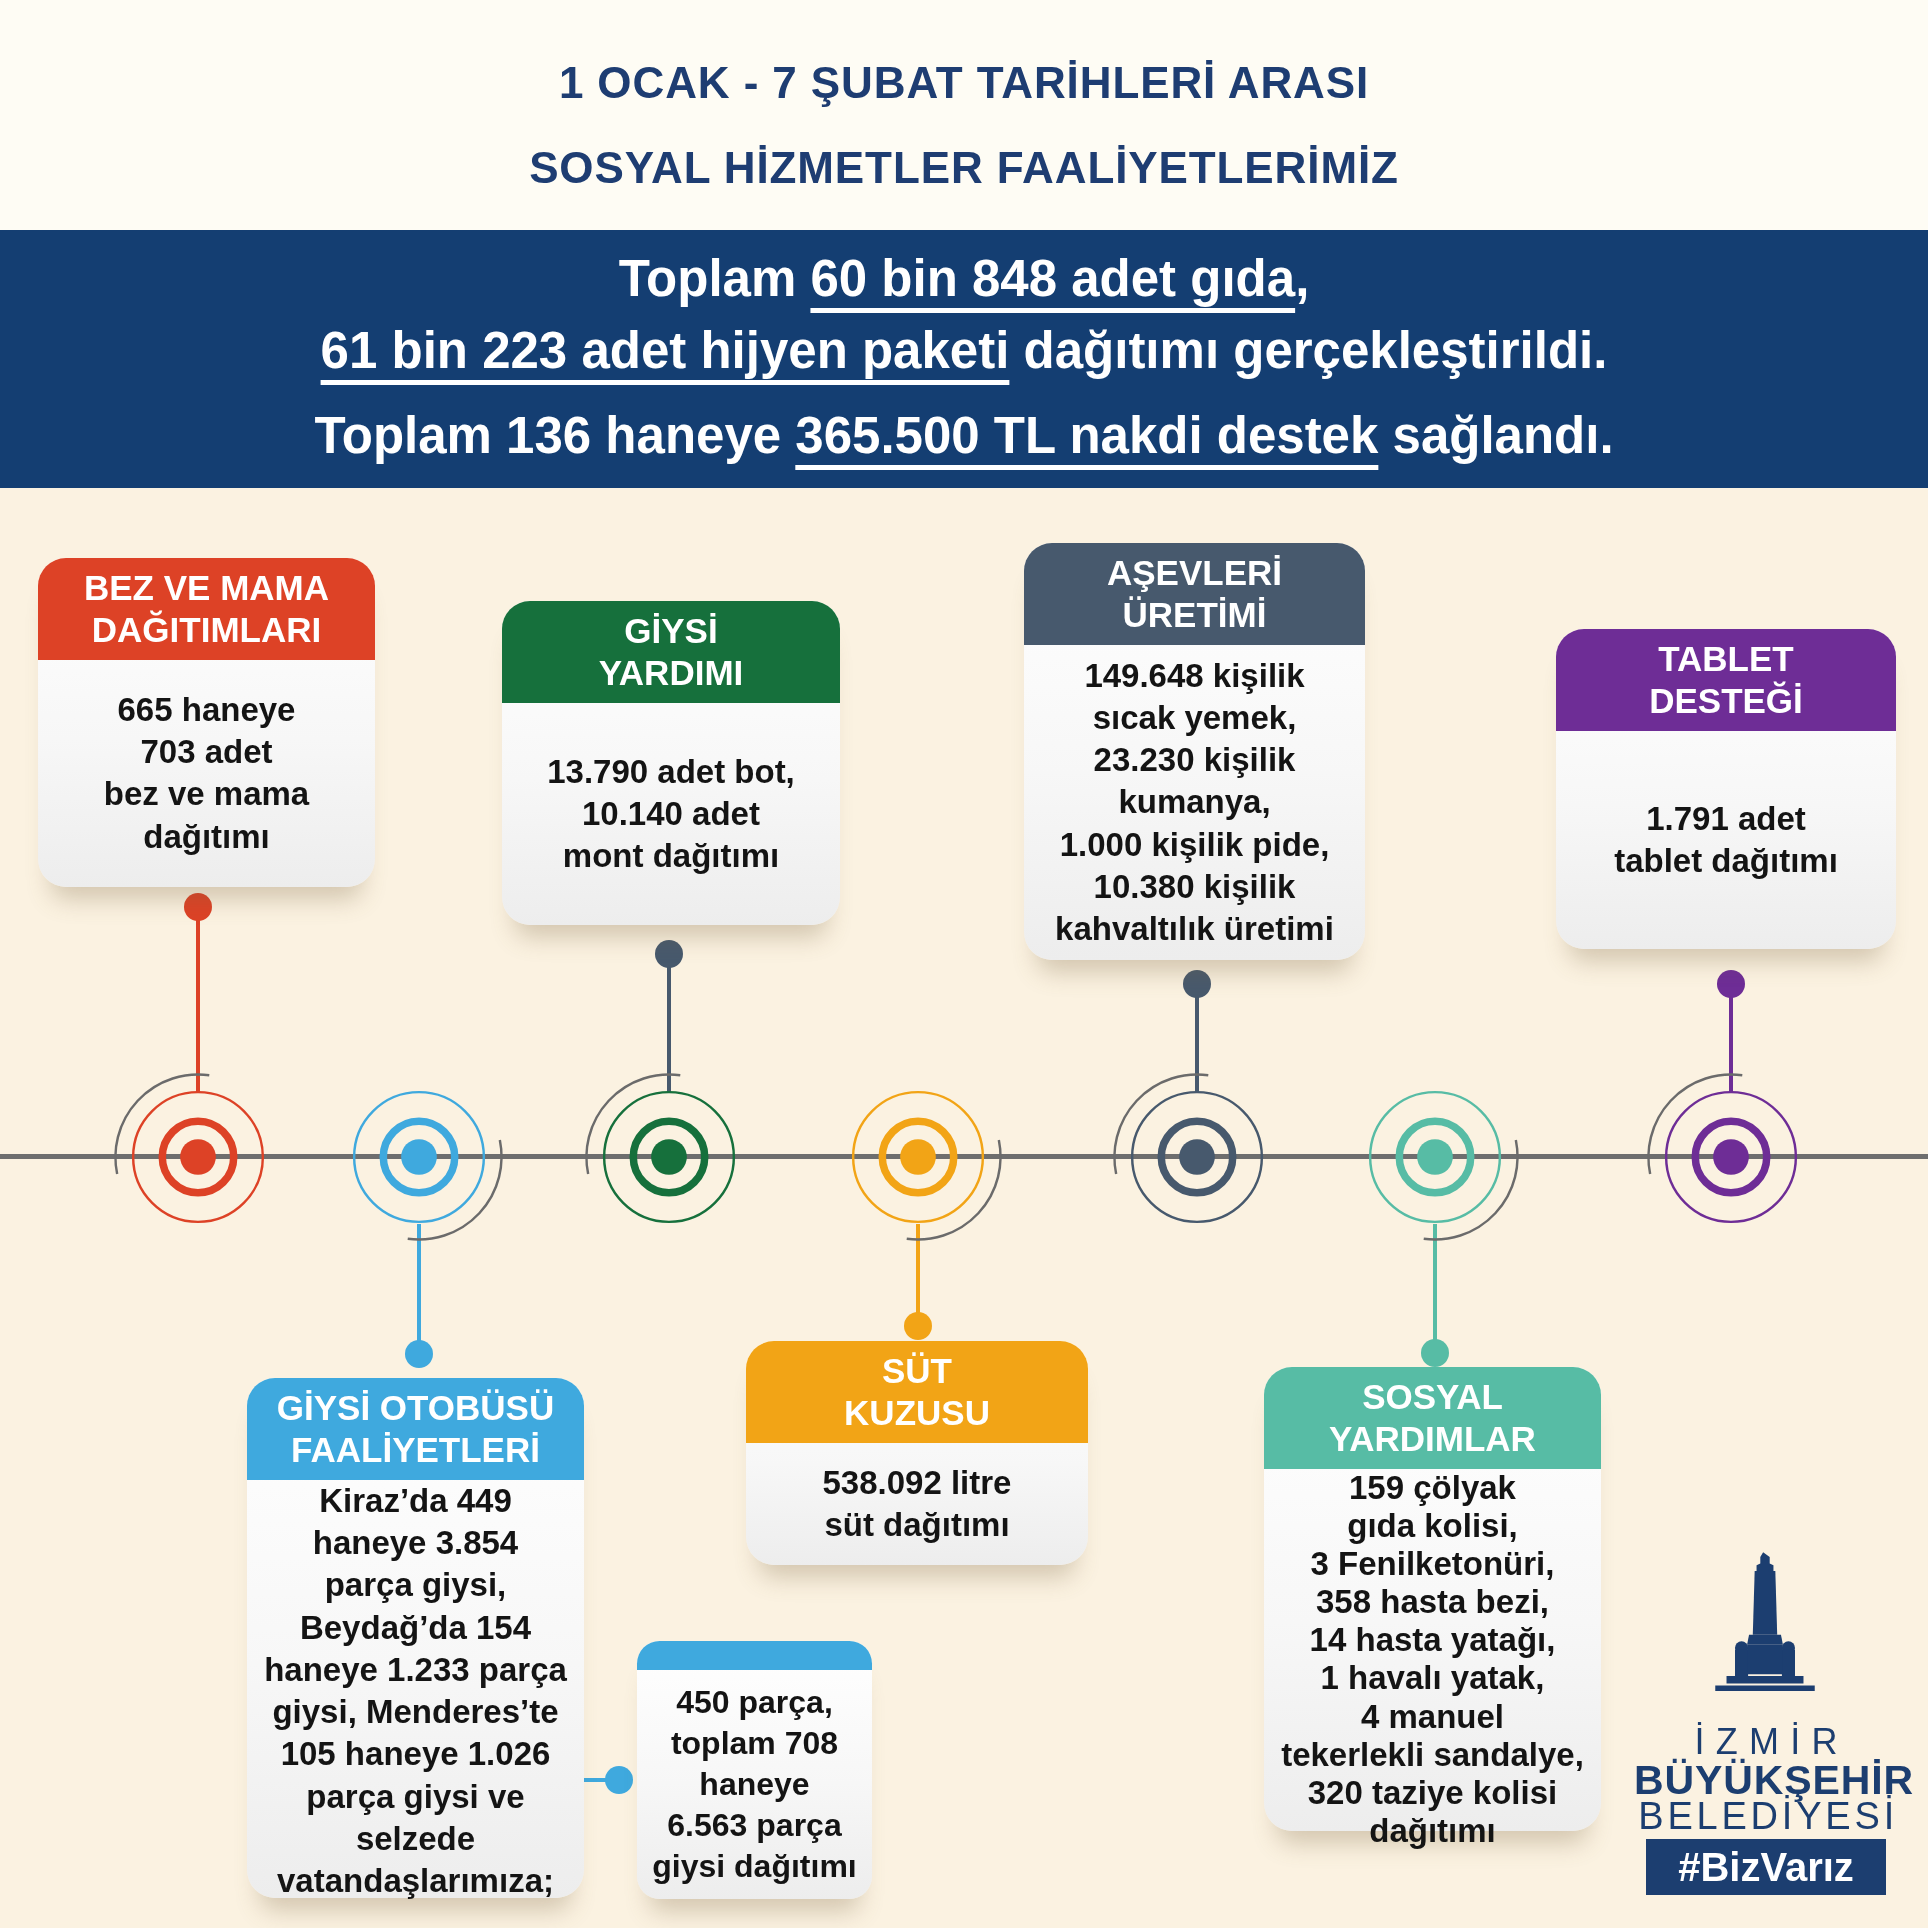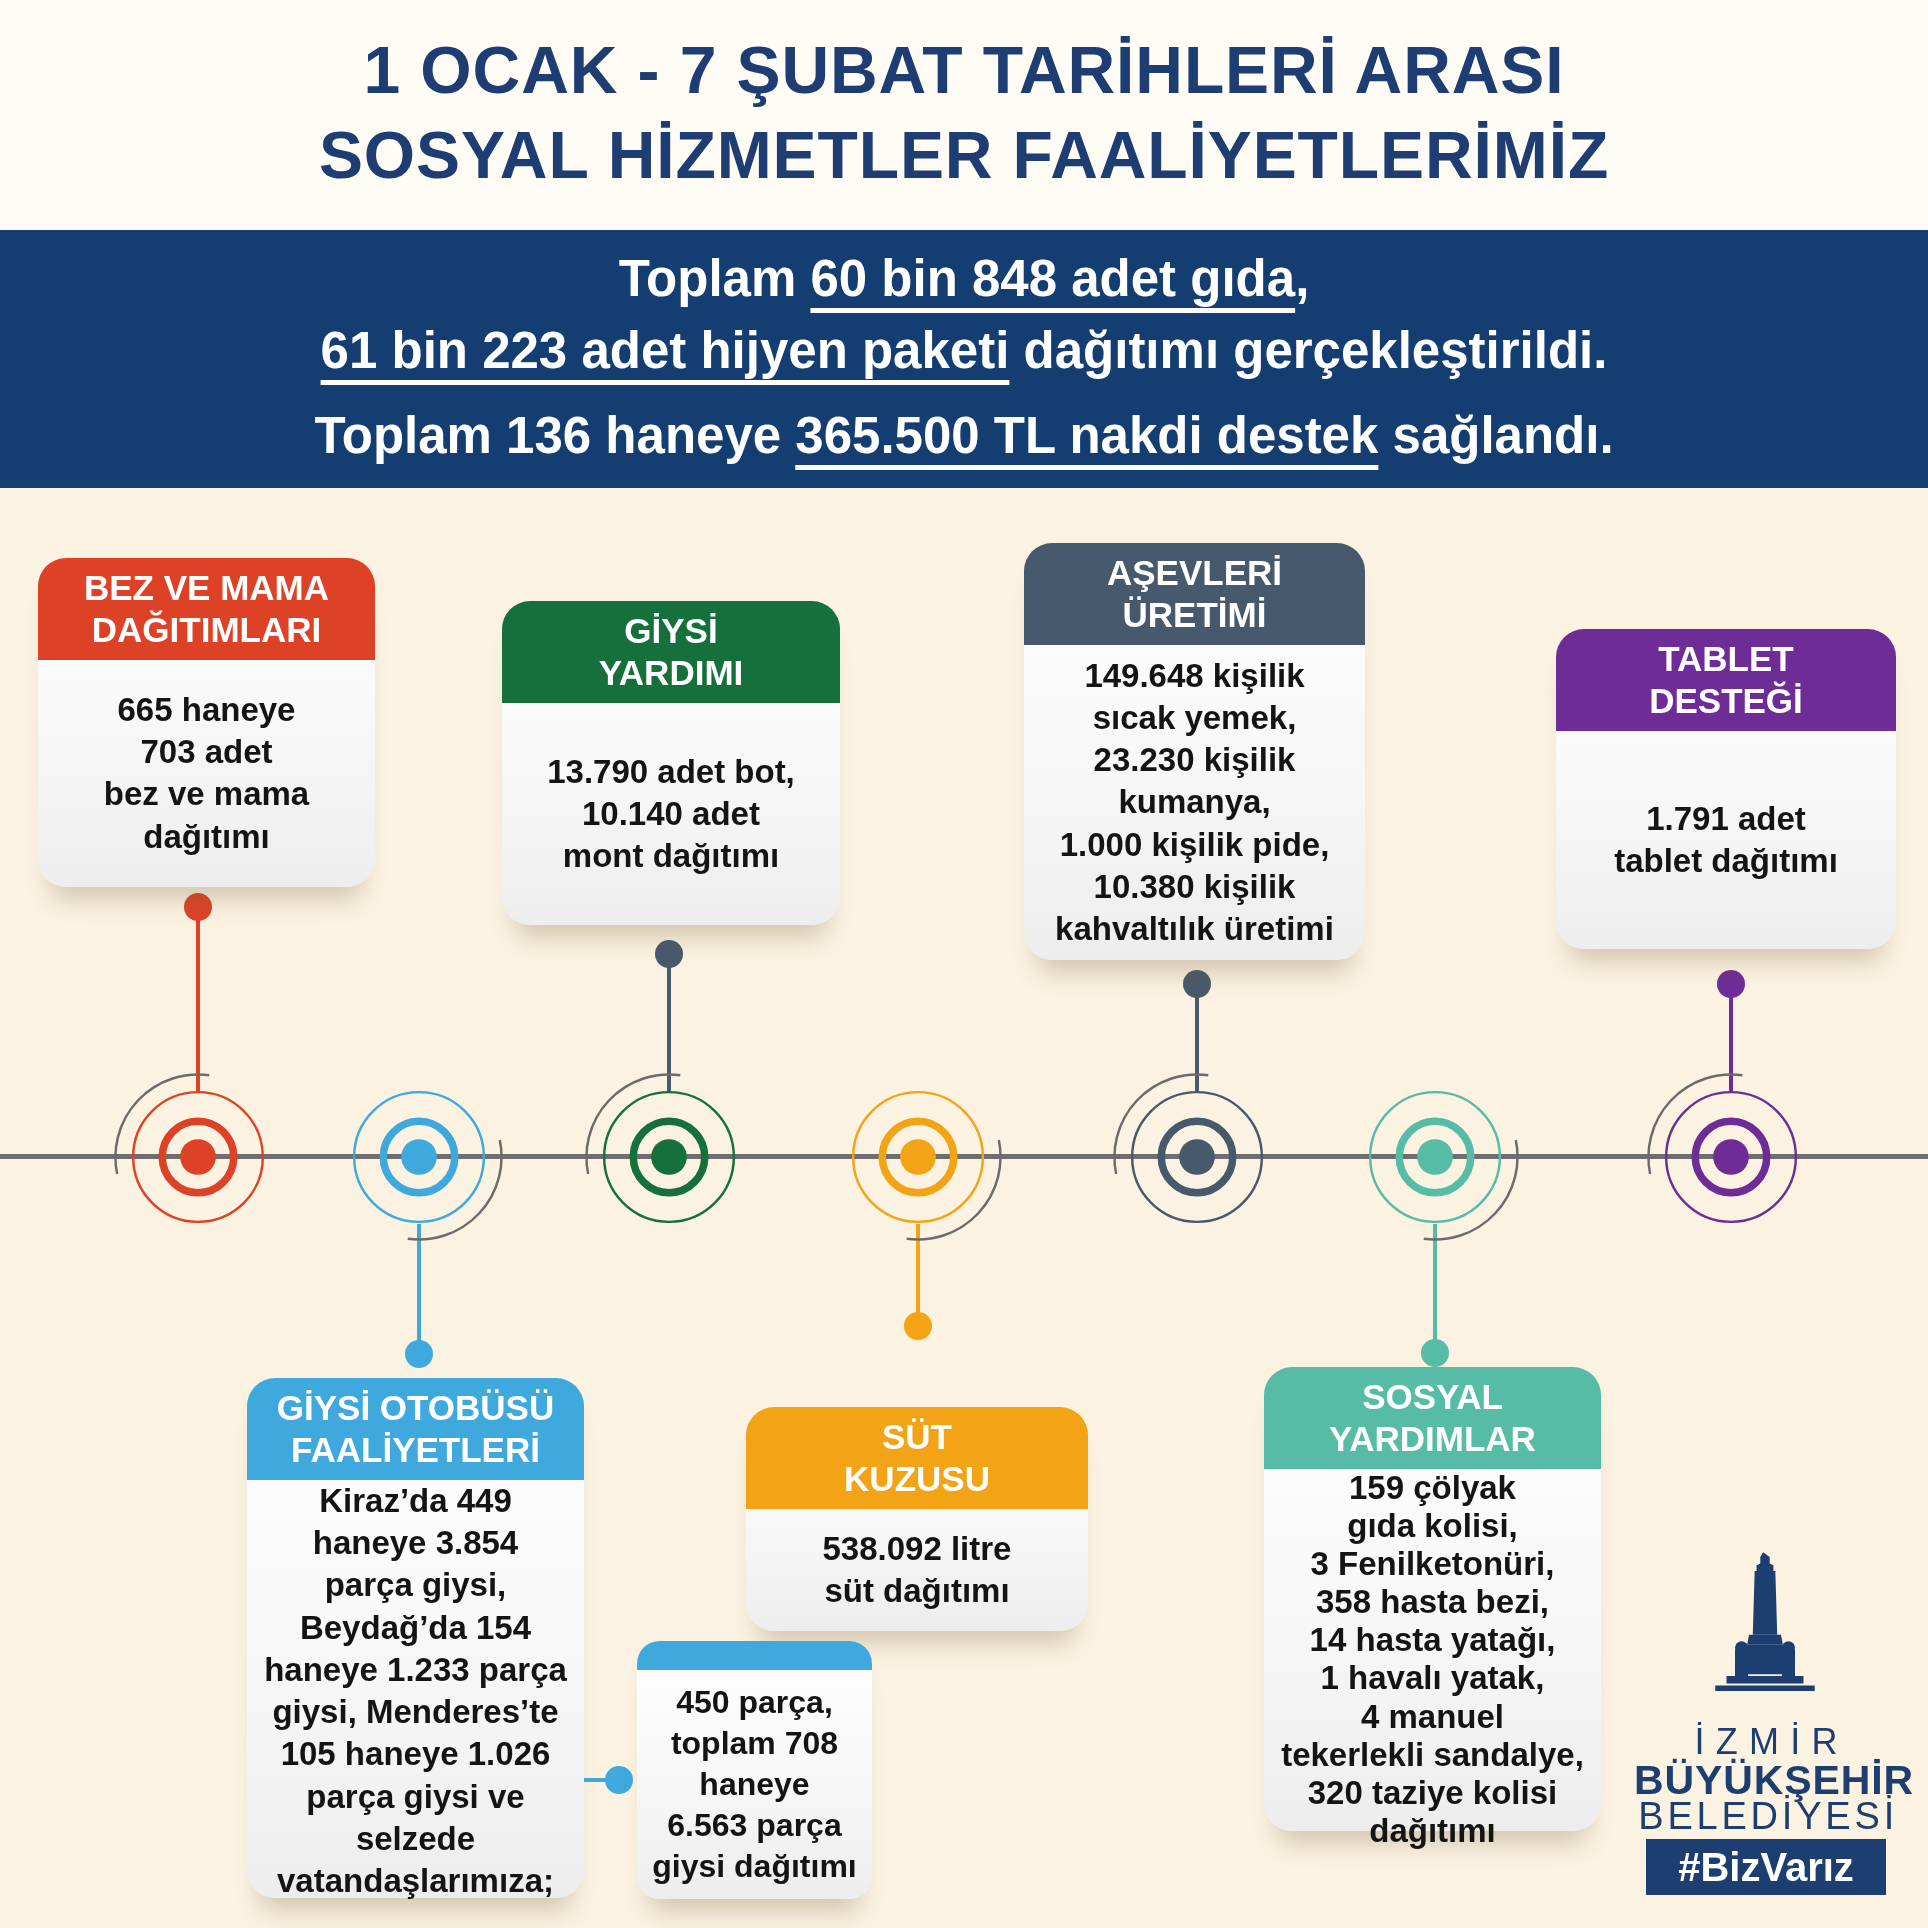--- a/index.html
+++ b/index.html
@@ -1,22 +1,22 @@
 <!DOCTYPE html>
 <html style="font-size:15px"><head>
 <meta charset="utf-8">
 <style>
   html,body{margin:0;padding:0;}
   body{font-family:"Liberation Sans", sans-serif;}
   #stage{position:relative;width:1928px;height:1928px;background:#FBF2E1;overflow:hidden;}
   .top-strip{position:absolute;left:0;top:0;width:1928px;height:230px;background:#FEFCF4;}
 
   
-  .title{position:absolute;left:0;top:28px;width:1928px;text-align:center;
-         font-weight:800;font-size:66px;line-height:85px;letter-spacing:0.9px;}
+  .title{position:absolute;left:0;top:40px;width:1928px;text-align:center;
+         font-weight:800;font-size:44px;line-height:85px;letter-spacing:0.9px;}
 
   
   .banner{position:absolute;left:0;top:230px;width:1928px;height:258px;text-align:center;
           font-weight:800;font-size:51px;line-height:72px;padding-top:13px;box-sizing:border-box;}
   .banner .bline{margin:0;}
   .banner .bline3{margin-top:13px;}
   .u{text-decoration:underline;text-decoration-thickness:4.7px;text-underline-offset:12.2px;}
 
   
   .axis{position:absolute;left:0;top:1154px;width:1928px;height:4.7px;background:var(--axis,#6E6E6E);}
@@ -192,21 +192,21 @@
 parça giysi,
 Beydağ’da 154
 haneye 1.233 parça
 giysi, Menderes’te
 105 haneye 1.026
 parça giysi ve
 selzede
 vatandaşlarımıza;</div>
   </div>
 
-  <div class="card" style="left:746px;top:1407px;width:342px;height:224px;">
+  <div class="card" style="left:746px;top:1341px;width:342px;height:224px;">
     <div class="card-header" style="background: rgb(242, 164, 22);">SÜT
 KUZUSU</div>
     <div class="card-body">538.092 litre
 süt dağıtımı</div>
   </div>
 
   <div class="card" style="left:1264px;top:1367px;width:337px;height:464px;">
     <div class="card-header" style="background: rgb(87, 188, 165);">SOSYAL
 YARDIMLAR</div>
     <div class="card-body tight">159 çölyak

